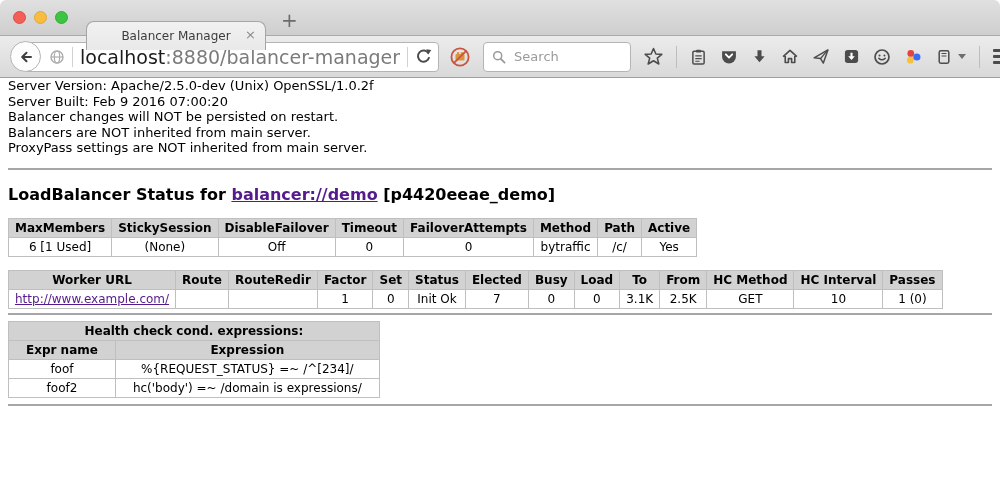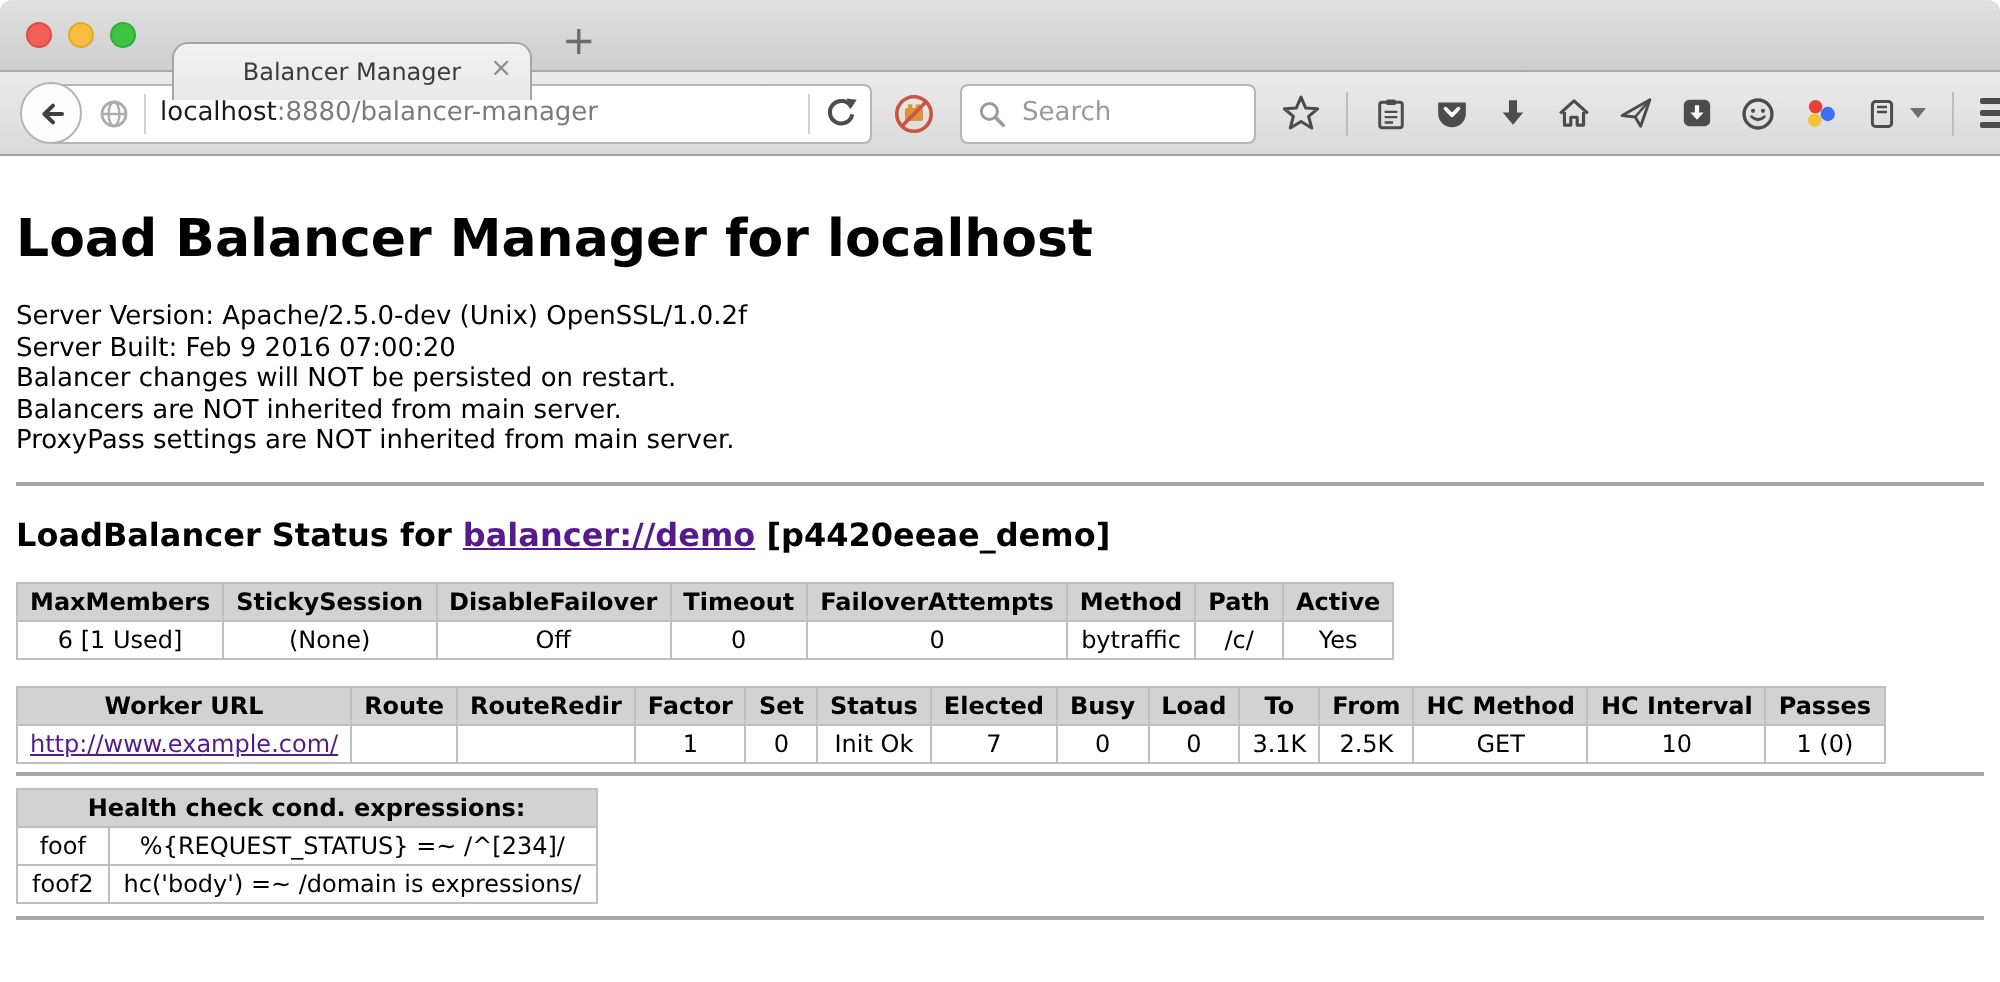--- a/index.html
+++ b/index.html
@@ -36,21 +36,21 @@
   }
   .back-btn {
     width:31px; height:31px; border-radius:50%; background:#fdfdfd;
     border:1px solid #b4b4b4; display:flex; align-items:center; justify-content:center;
     z-index:3; margin-right:-17px; flex:0 0 auto;
   }
   .urlbar {
     flex:0 0 412px; height:30px; background:#fff; border:1px solid #b4b4b4;
     border-radius:4px; display:flex; align-items:center; padding:0 6px 0 24px; gap:7px;
   }
-  .url-text { font-size:13px; white-space:nowrap; overflow:hidden; flex:1; }
+  .url-text { font-size:19px; white-space:nowrap; overflow:hidden; flex:1; }
   .url-domain { color:#1b1b1b; }
   .url-rest { color:#7b7b7b; }
   .vsep { width:1px; height:20px; background:#d2d2d2; flex:0 0 auto; }
   .tsep { width:1px; height:22px; background:#bdbdbd; flex:0 0 auto; }
   .searchbar {
     flex:0 0 148px; height:30px; background:#fff; border:1px solid #b4b4b4;
     border-radius:4px; display:flex; align-items:center; padding:0 8px; gap:6px; margin-left:12px;justify-content:center;
   }
   .searchbar input {
     border:none; outline:none; width:100%; font-size:13px;
@@ -71,21 +71,21 @@
   hr.first { margin:12px 0 0; }
   hr.mid   { margin:4px 0 6px; }
   hr.end   { margin:6px 0 0; }
   h3.status-heading { font-size:16px; font-weight:bold; margin:15px 0 14px; }
   a { color:#551a8b; }
   table { border-collapse:collapse; border:1px solid #8f8f8f; font-size:12px; }
   th,td { border:1px solid #bfbfbf; padding:2px 6px; text-align:center; white-space:nowrap; }
   th { background:#d2d2d2; font-weight:bold; }
   td.al { text-align:center; }
   .balancer-table { margin-bottom:13px; }
-  .health-table td, .health-table th { padding:2px 7px; }
+  .health-table td, .health-table th { padding:2px 17px; }
 </style>
 </head>
 <body>
 
 <div class="tabbar">
   <div class="traffic">
     <span class="dot-red"></span>
     <span class="dot-yellow"></span>
     <span class="dot-green"></span>
   </div>
@@ -206,21 +206,20 @@
     <span class="hamburger">
       <div></div>
         <div></div>
         <div></div>
     </span>
 
   </div>
 </div>
 
 <div class="content">
-  <h1 class="page-title">Load Balancer Manager for localhost</h1>
 
   <div>
     <div class="info-line">Server Version: Apache/2.5.0-dev (Unix) OpenSSL/1.0.2f</div>
     <div class="info-line">Server Built: Feb 9 2016 07:00:20</div>
     <div class="info-line">Balancer changes will NOT be persisted on restart.</div>
     <div class="info-line">Balancers are NOT inherited from main server.</div>
     <div class="info-line">ProxyPass settings are NOT inherited from main server.</div>
   </div>
 
   <hr class="first">
@@ -292,20 +291,24 @@
     </table>
 
   <hr class="mid">
 
   <table class="health-table">
     <tbody>
         <tr>
       <th colspan="2">Health check cond. expressions:</th>
     </tr>
     <tr>
+      <th>Expr name</th>
+      <th>Expression</th>
+    </tr>
+    <tr>
       <td>foof</td>
       <td class="al">%{REQUEST_STATUS} =~ /^[234]/</td>
     </tr>
     <tr>
       <td>foof2</td>
       <td class="al">hc('body') =~ /domain is expressions/</td>
     </tr>
   </tbody>
     </table>
 

